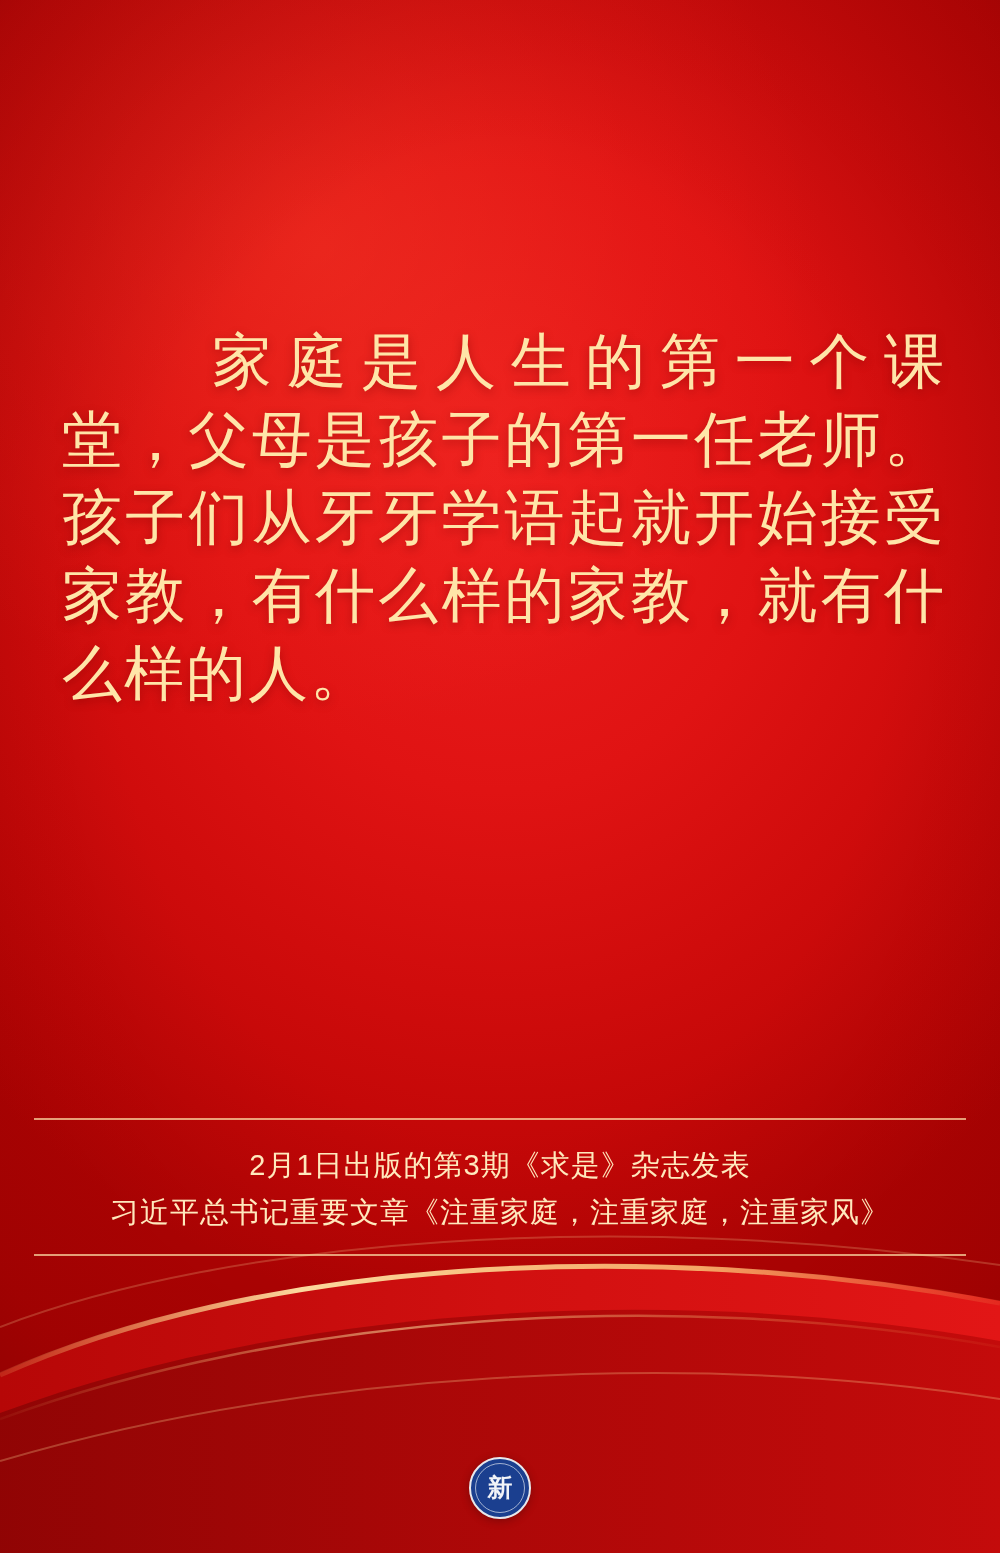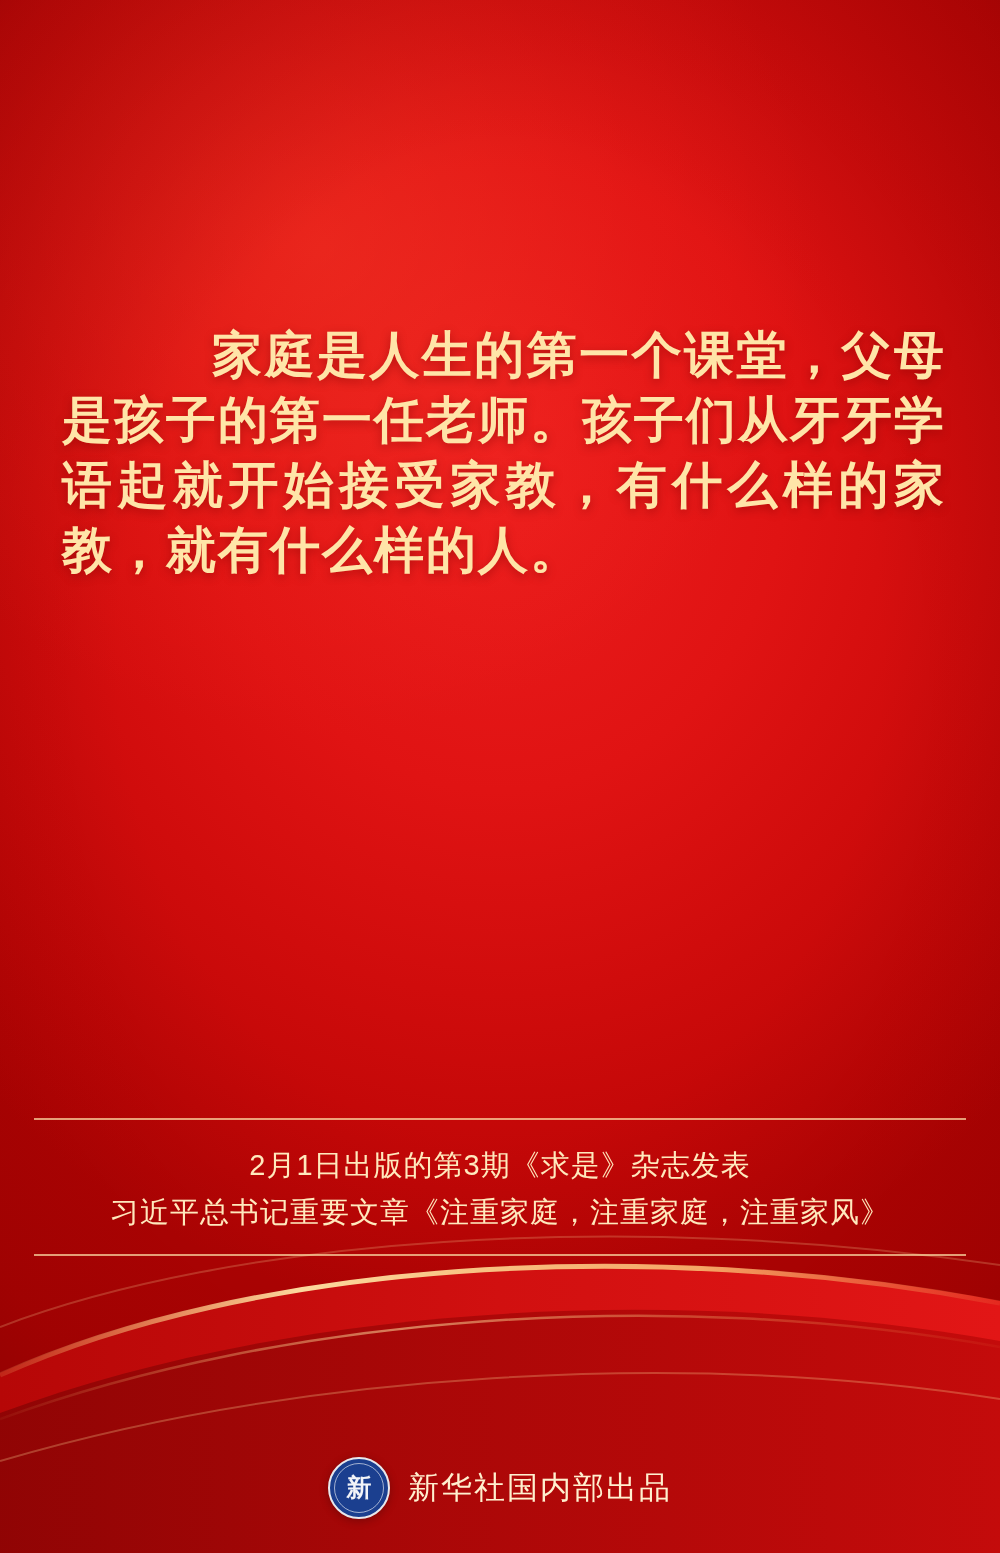--- a/index.html
+++ b/index.html
@@ -34,24 +34,24 @@
     pointer-events: none;
   }
 
   
   .quote {
     position: absolute;
     left: 62px;
     right: 54px;
     top: 322px;
     color: #ffe5a8;
-    font-size: 50px;
+    font-size: 60px;
     line-height: 1.30;
     letter-spacing: 2px;
-    font-weight: bold;
+    font-weight: normal;
     text-align: justify;
     text-indent: 150px;
     text-shadow: 0 3px 10px rgba(120,0,0,0.45);
     font-family: "DejaVu Serif", "Liberation Serif", serif;
   }
 
   
   .caption-wrap {
     position: absolute;
     left: 34px;
@@ -179,16 +179,15 @@
     <path d="M0,196 C285,92 665,64 1000,124" fill="none" stroke="url(#gold2)" stroke-width="2.5"></path>
     <path d="M0,238 C300,150 680,126 1000,176" fill="none" stroke="rgba(255,220,150,0.28)" stroke-width="2"></path>
     <path d="M0,104 C230,16 620,-14 1000,42" fill="none" stroke="rgba(255,225,160,0.22)" stroke-width="2"></path>
   </svg>
 
   <div class="footer">
     <div class="logo">
       <div class="ring"></div>
       <div class="glyph">新</div>
     </div>
-    <div class="footer-text">新华社国内部出品</div>
   </div>
 
 </div>
 
 </body></html>

